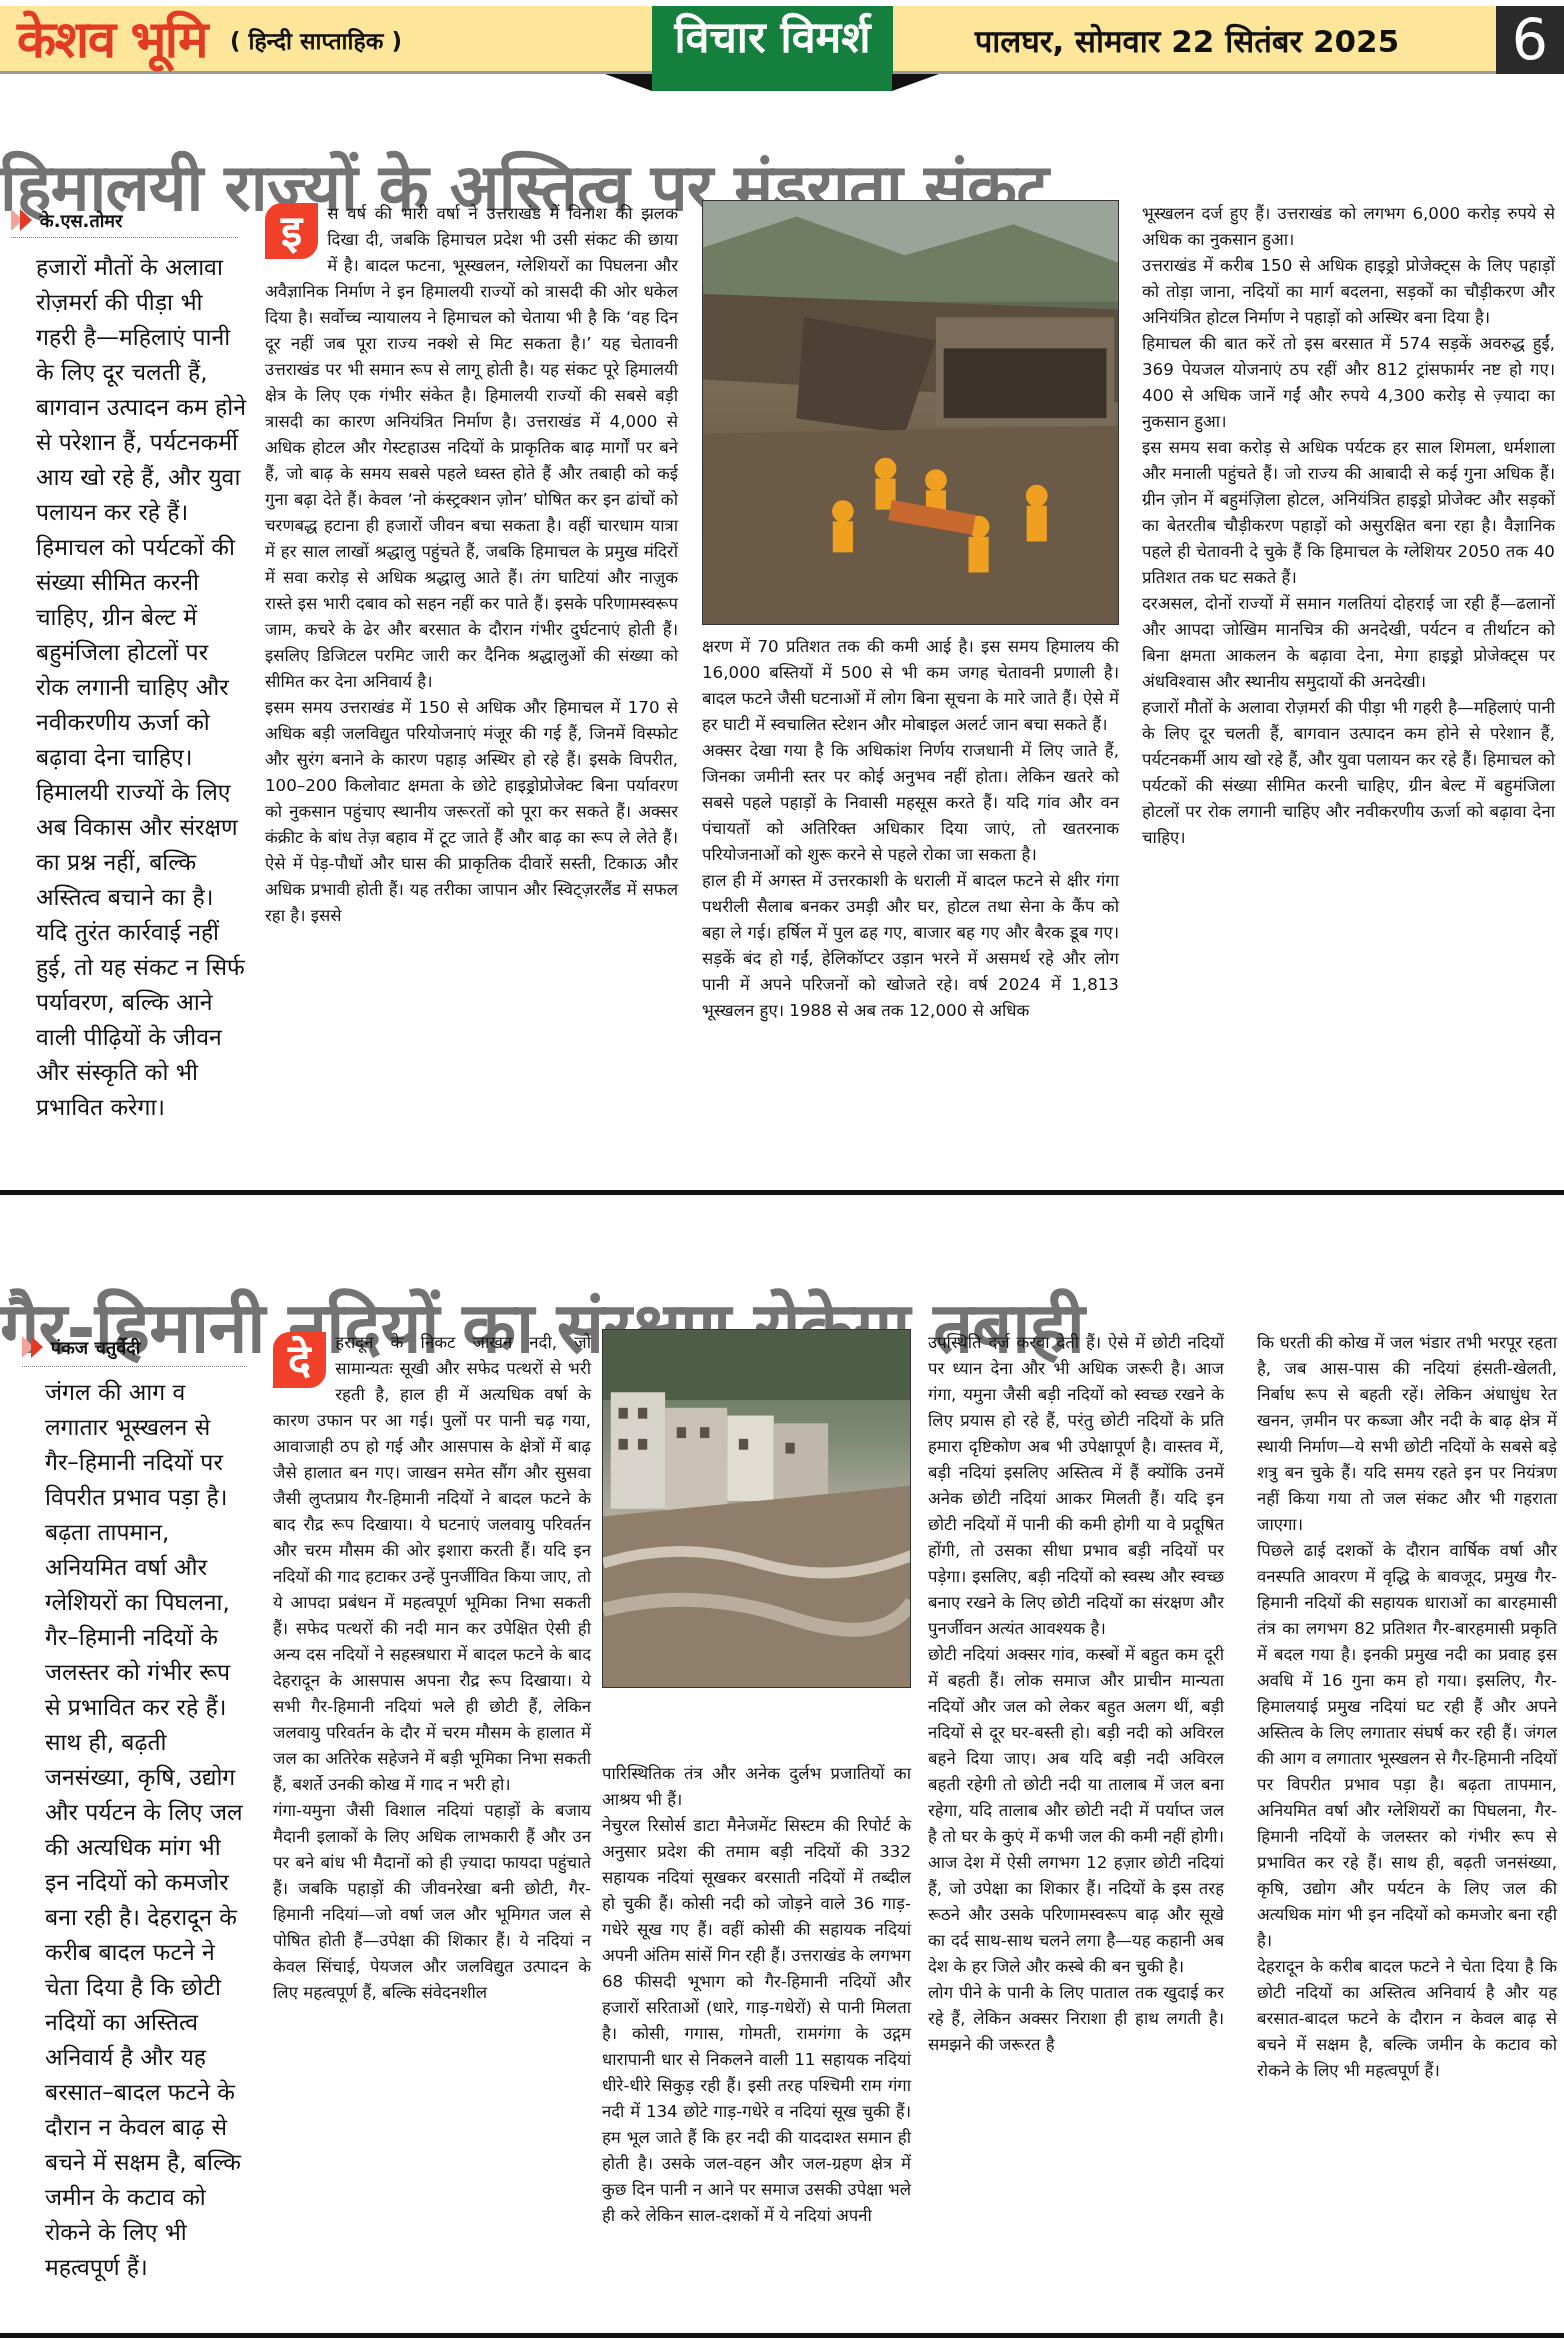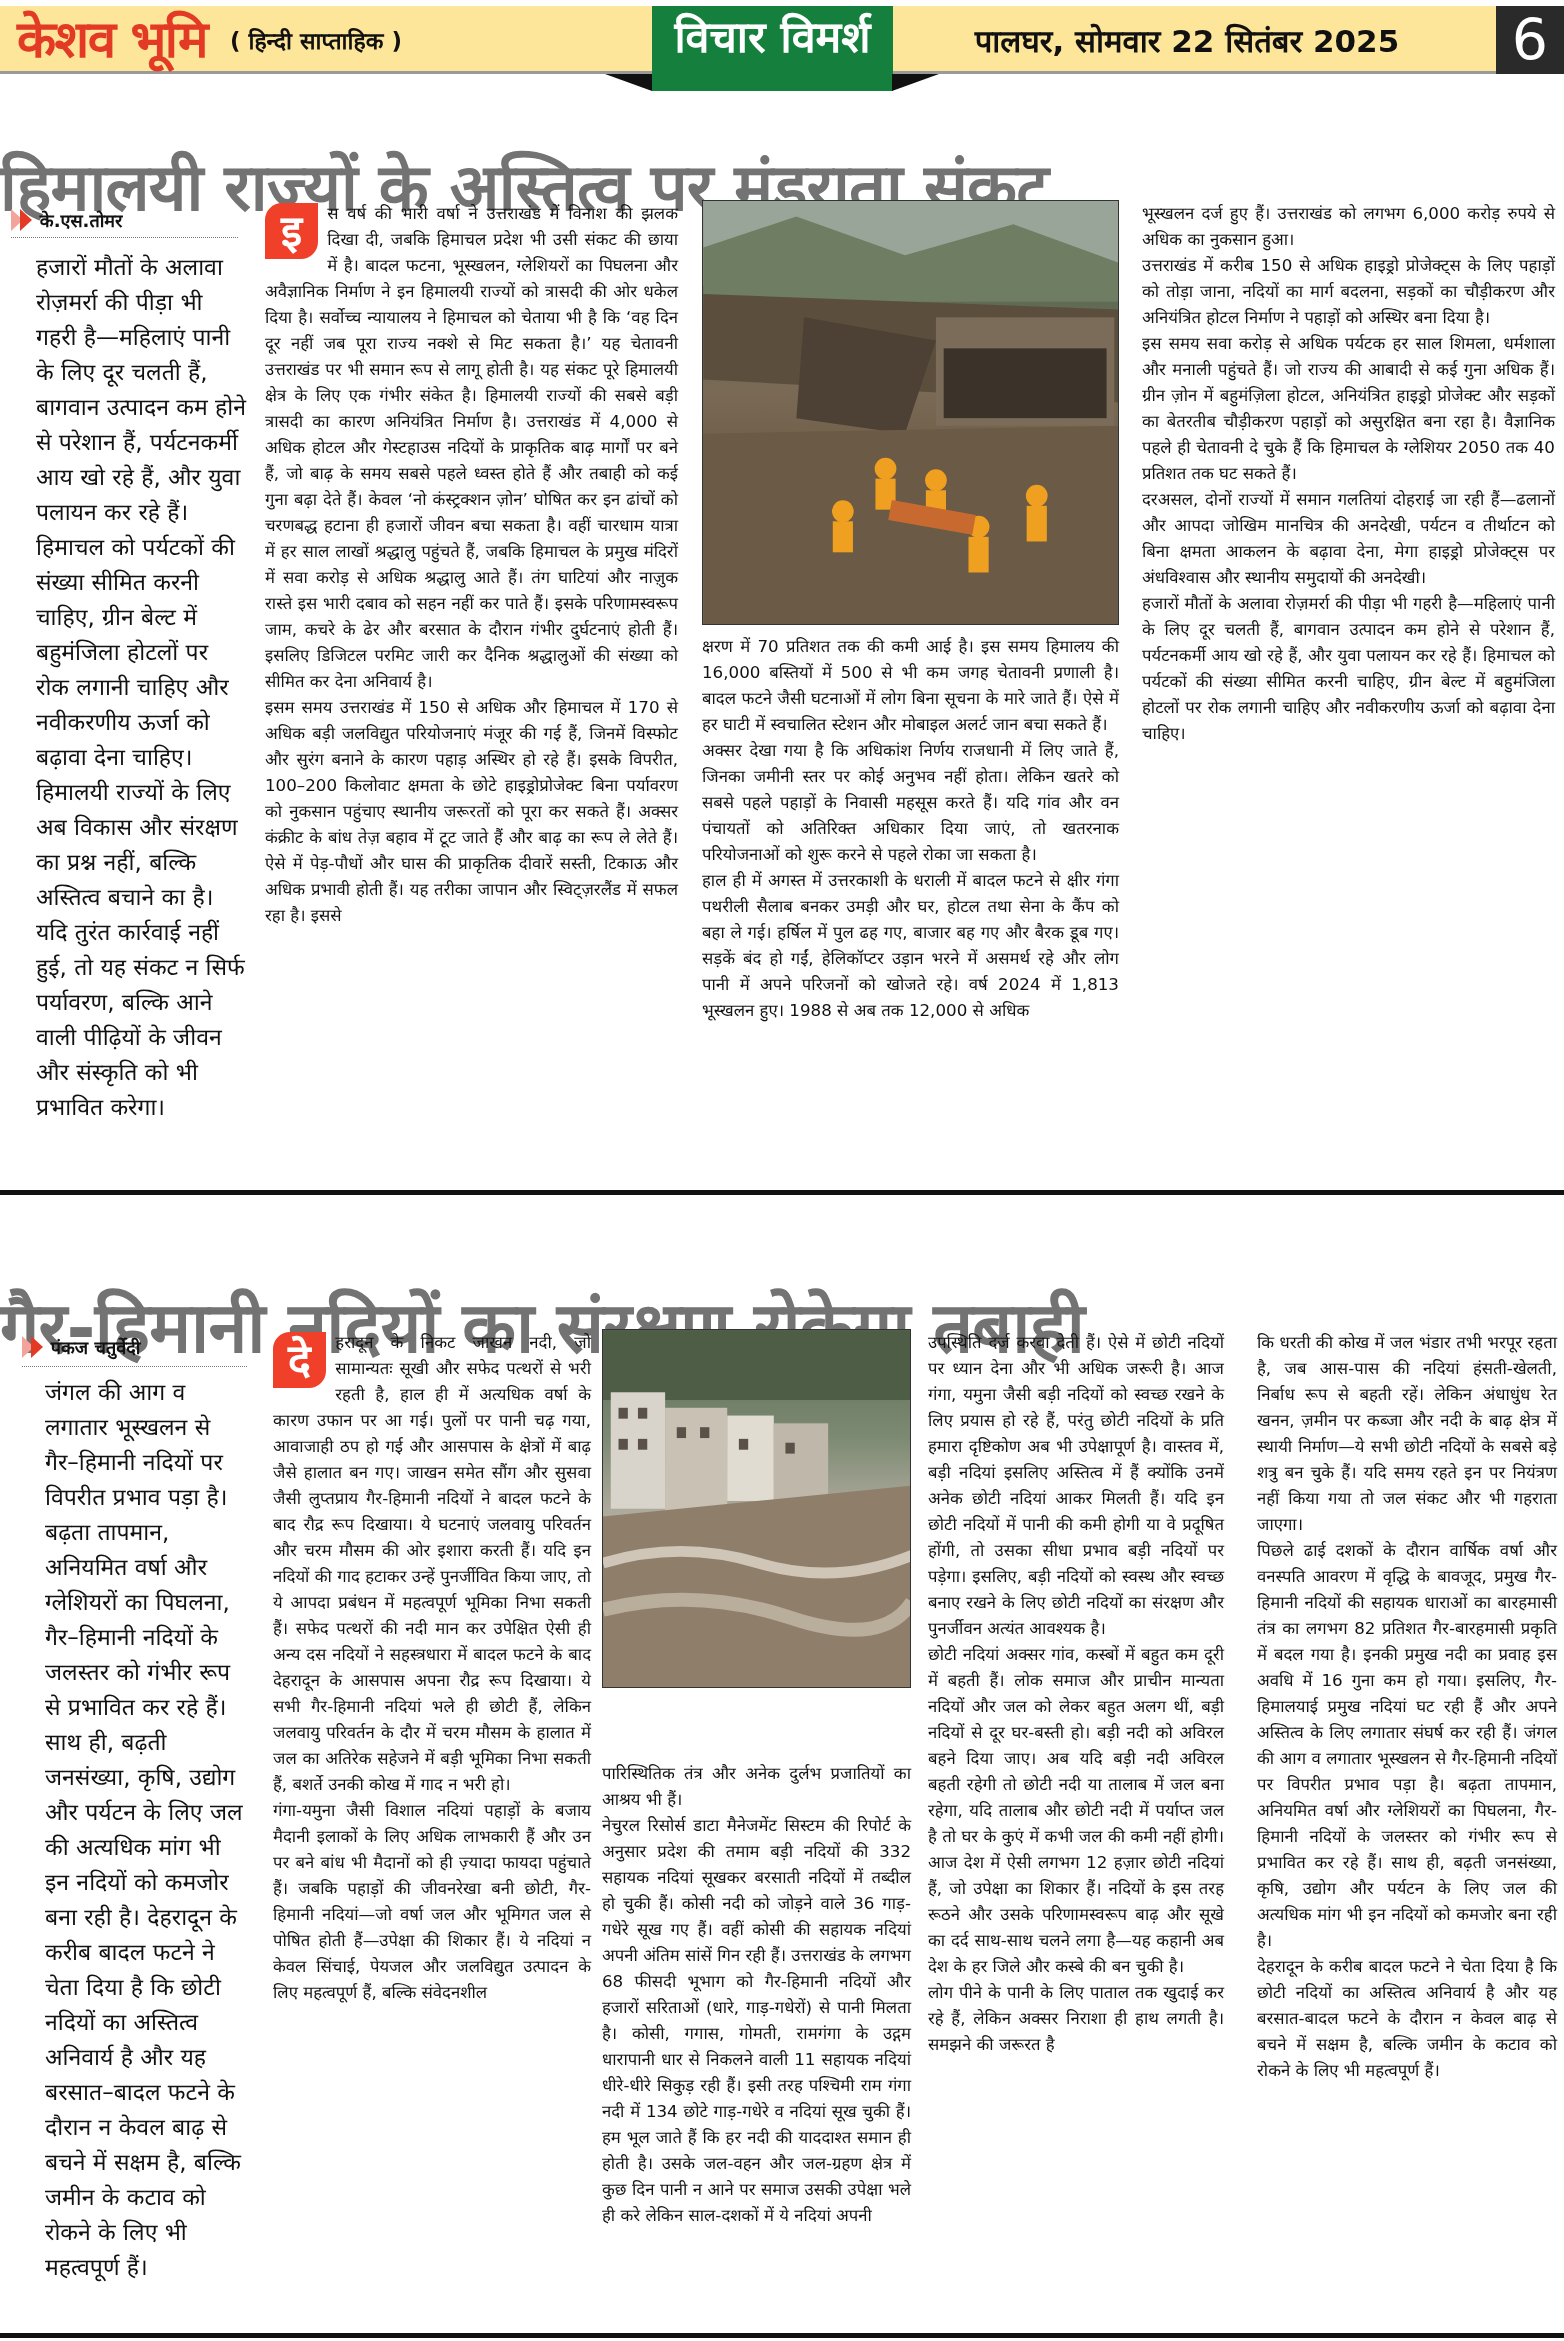--- a/index.html
+++ b/index.html
@@ -98,20 +98,21 @@
 
 <div class="col" style="left:702px; top:633px; width:417px;">
   <p>क्षरण में 70 प्रतिशत तक की कमी आई है। इस समय हिमालय की 16,000 बस्तियों में 500 से भी कम जगह चेतावनी प्रणाली है। बादल फटने जैसी घटनाओं में लोग बिना सूचना के मारे जाते हैं। ऐसे में हर घाटी में स्वचालित स्टेशन और मोबाइल अलर्ट जान बचा सकते हैं।</p>
   <p>अक्सर देखा गया है कि अधिकांश निर्णय राजधानी में लिए जाते हैं, जिनका जमीनी स्तर पर कोई अनुभव नहीं होता। लेकिन खतरे को सबसे पहले पहाड़ों के निवासी महसूस करते हैं। यदि गांव और वन पंचायतों को अतिरिक्त अधिकार दिया जाएं, तो खतरनाक परियोजनाओं को शुरू करने से पहले रोका जा सकता है।</p>
   <p>हाल ही में अगस्त में उत्तरकाशी के धराली में बादल फटने से क्षीर गंगा पथरीली सैलाब बनकर उमड़ी और घर, होटल तथा सेना के कैंप को बहा ले गई। हर्षिल में पुल ढह गए, बाजार बह गए और बैरक डूब गए। सड़कें बंद हो गईं, हेलिकॉप्टर उड़ान भरने में असमर्थ रहे और लोग पानी में अपने परिजनों को खोजते रहे। वर्ष 2024 में 1,813 भूस्खलन हुए। 1988 से अब तक 12,000 से अधिक</p>
 </div>
 
 <div class="col" style="left:1142px; top:200px; width:413px;">
   <p>भूस्खलन दर्ज हुए हैं। उत्तराखंड को लगभग 6,000 करोड़ रुपये से अधिक का नुकसान हुआ।</p>
   <p>उत्तराखंड में करीब 150 से अधिक हाइड्रो प्रोजेक्ट्स के लिए पहाड़ों को तोड़ा जाना, नदियों का मार्ग बदलना, सड़कों का चौड़ीकरण और अनियंत्रित होटल निर्माण ने पहाड़ों को अस्थिर बना दिया है।</p>
+  <p>हिमाचल की बात करें तो इस बरसात में 574 सड़कें अवरुद्ध हुईं, 369 पेयजल योजनाएं ठप रहीं और 812 ट्रांसफार्मर नष्ट हो गए। 400 से अधिक जानें गईं और रुपये 4,300 करोड़ से ज़्यादा का नुकसान हुआ।</p>
   <p>इस समय सवा करोड़ से अधिक पर्यटक हर साल शिमला, धर्मशाला और मनाली पहुंचते हैं। जो राज्य की आबादी से कई गुना अधिक हैं। ग्रीन ज़ोन में बहुमंज़िला होटल, अनियंत्रित हाइड्रो प्रोजेक्ट और सड़कों का बेतरतीब चौड़ीकरण पहाड़ों को असुरक्षित बना रहा है। वैज्ञानिक पहले ही चेतावनी दे चुके हैं कि हिमाचल के ग्लेशियर 2050 तक 40 प्रतिशत तक घट सकते हैं।</p>
   <p>दरअसल, दोनों राज्यों में समान गलतियां दोहराई जा रही हैं—ढलानों और आपदा जोखिम मानचित्र की अनदेखी, पर्यटन व तीर्थाटन को बिना क्षमता आकलन के बढ़ावा देना, मेगा हाइड्रो प्रोजेक्ट्स पर अंधविश्वास और स्थानीय समुदायों की अनदेखी।</p>
   <p>हजारों मौतों के अलावा रोज़मर्रा की पीड़ा भी गहरी है—महिलाएं पानी के लिए दूर चलती हैं, बागवान उत्पादन कम होने से परेशान हैं, पर्यटनकर्मी आय खो रहे हैं, और युवा पलायन कर रहे हैं। हिमाचल को पर्यटकों की संख्या सीमित करनी चाहिए, ग्रीन बेल्ट में बहुमंजिला होटलों पर रोक लगानी चाहिए और नवीकरणीय ऊर्जा को बढ़ावा देना चाहिए।</p>
 </div>
 
 <div class="rule-bottom" style="top:1190px;"></div>
 
 <h1 class="headline h2">गैर-हिमानी नदियों का संरक्षण रोकेगा तबाही</h1>
 
 <div class="byline" style="left:22px; top:1335px;">

